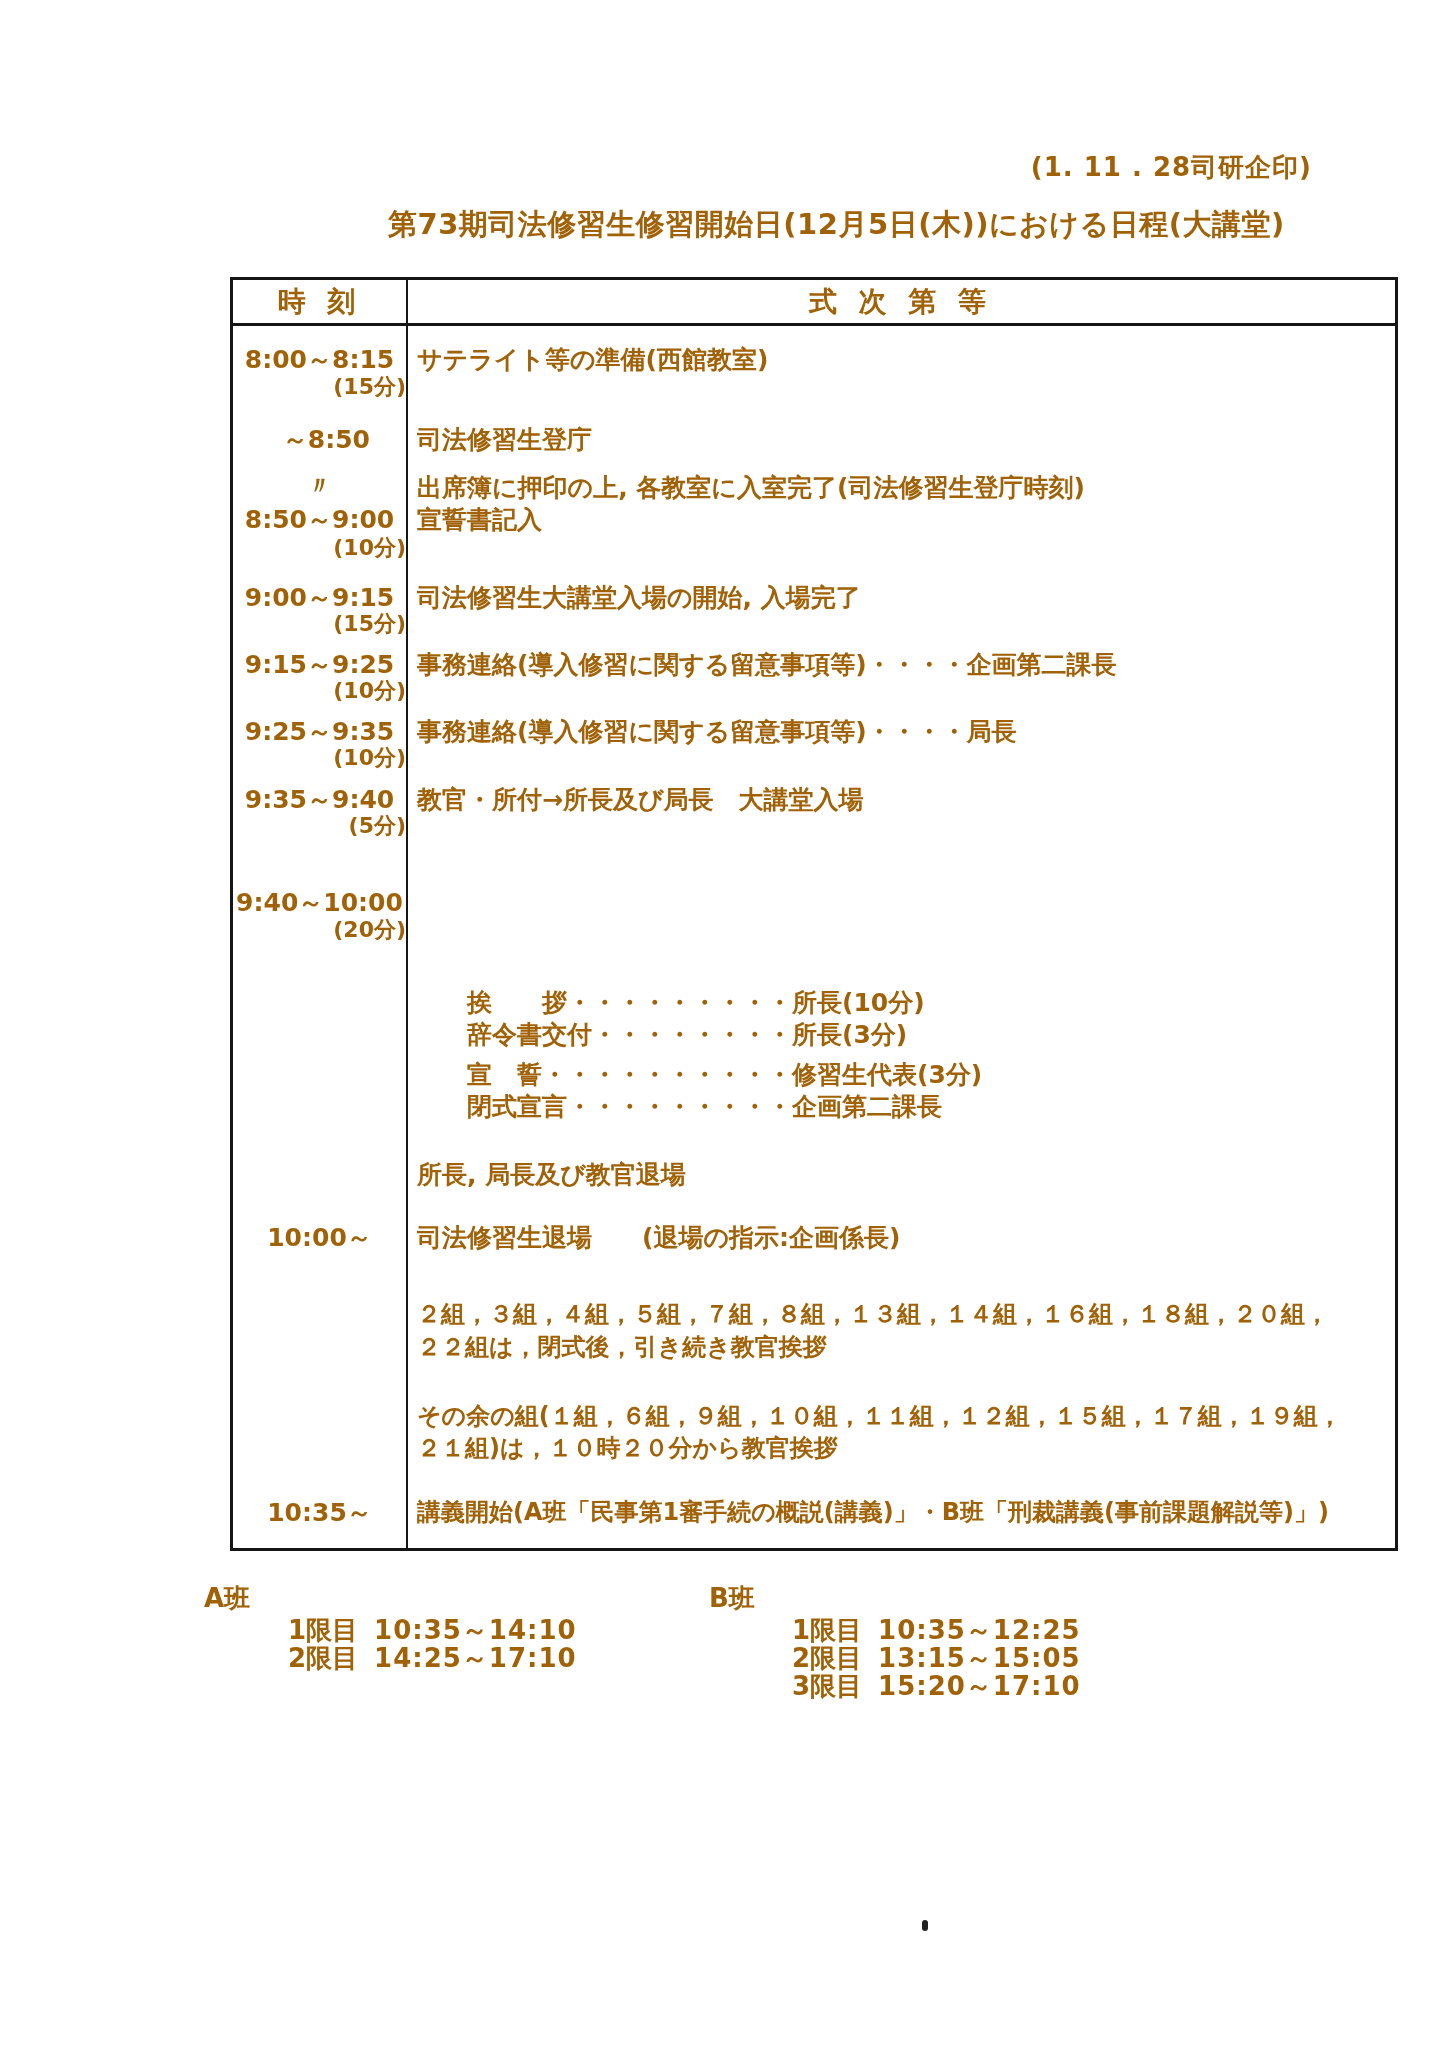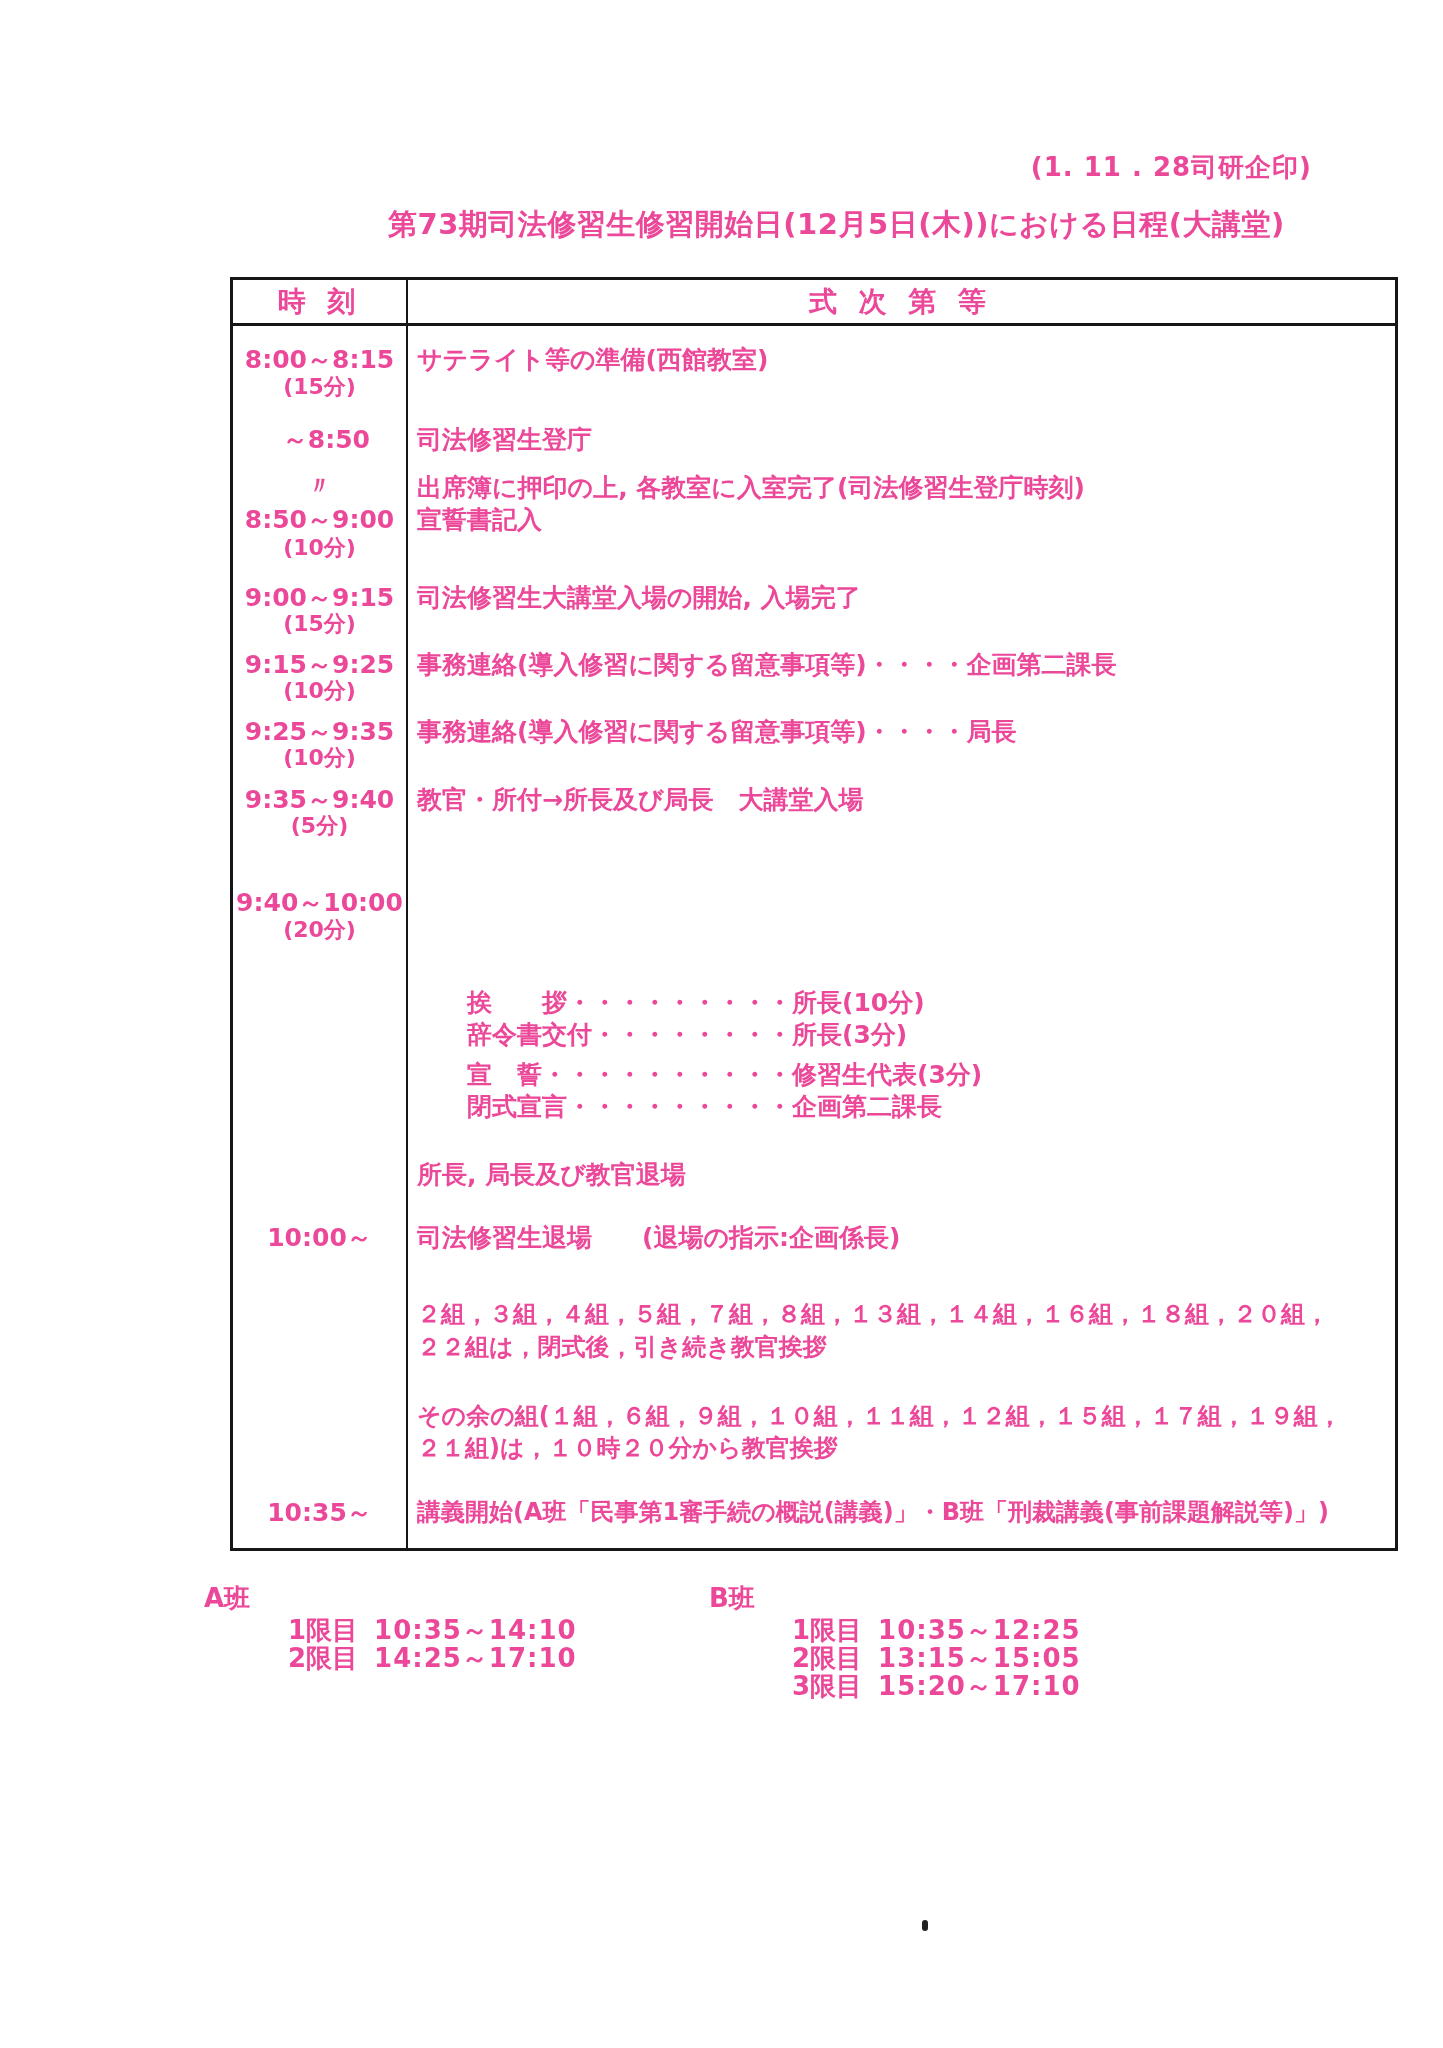--- a/index.html
+++ b/index.html
@@ -3,21 +3,21 @@
 <meta charset="utf-8">
 <style>
   * { margin: 0; padding: 0; box-sizing: border-box; }
   html, body { background: #e8e8e8; }
   #page {
     position: relative;
     width: 1443px;
     height: 2048px;
     background: #ffffff;
     font-family: "DejaVu Sans", "Liberation Sans", sans-serif;
-    color: #ec4899;
+    color: #a16207;
     overflow: hidden;
   }
   .abs { position: absolute; white-space: nowrap; }
 
   #stamp-note {
     top: 150px; right: 131px;
     font-size: 26px; font-weight: 700;
     letter-spacing: 1px;
   }
   #page-title {
@@ -61,21 +61,21 @@
   }
   .t-time {
     position: absolute; left: 0; width: 173px;
     text-align: center;
     font-size: 25px; font-weight: 700;
     white-space: nowrap;
   }
   .t-time.align-right { text-align: right; padding-right: 36px; }
   .t-dur {
     position: absolute; left: 0; width: 173px;
-    text-align: center;
+    text-align: right;
     font-size: 22px; font-weight: 700;
     white-space: nowrap;
   }
   .t-text {
     position: absolute; left: 184px; right: 4px;
     font-size: 25px; font-weight: 700;
     white-space: nowrap;
   }
   .t-sub {
     position: absolute; left: 234px; right: 4px;

